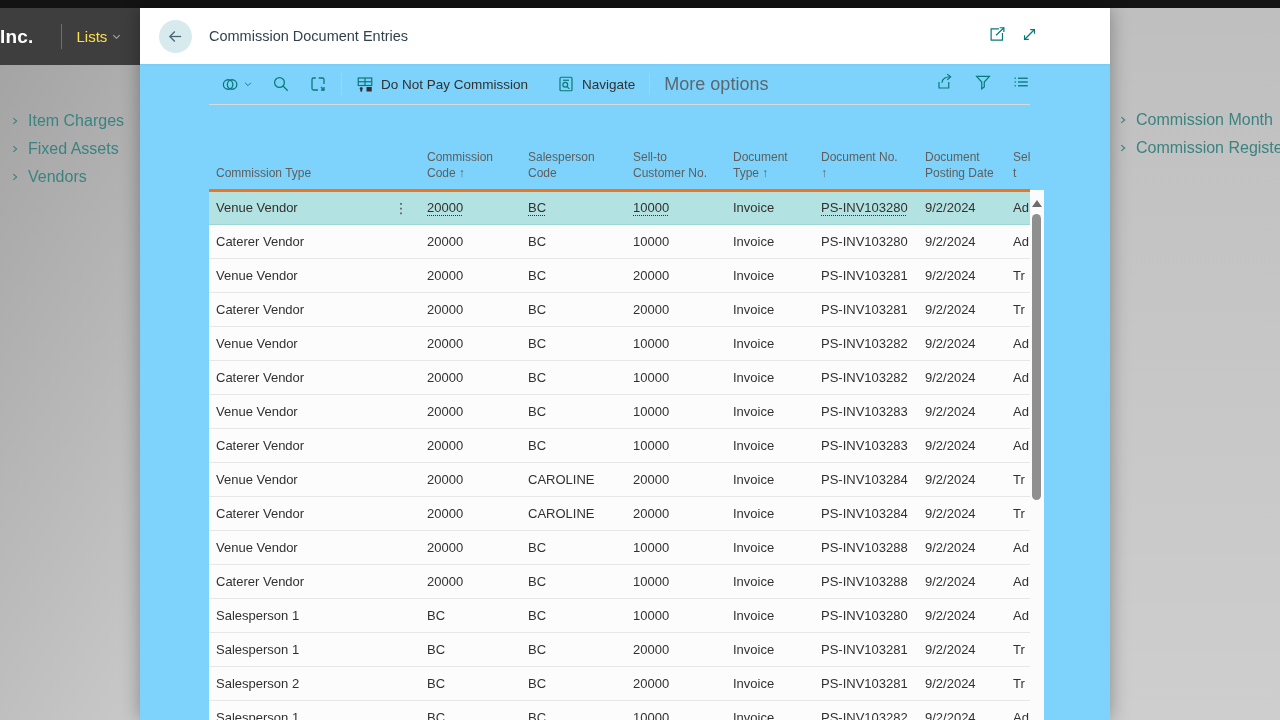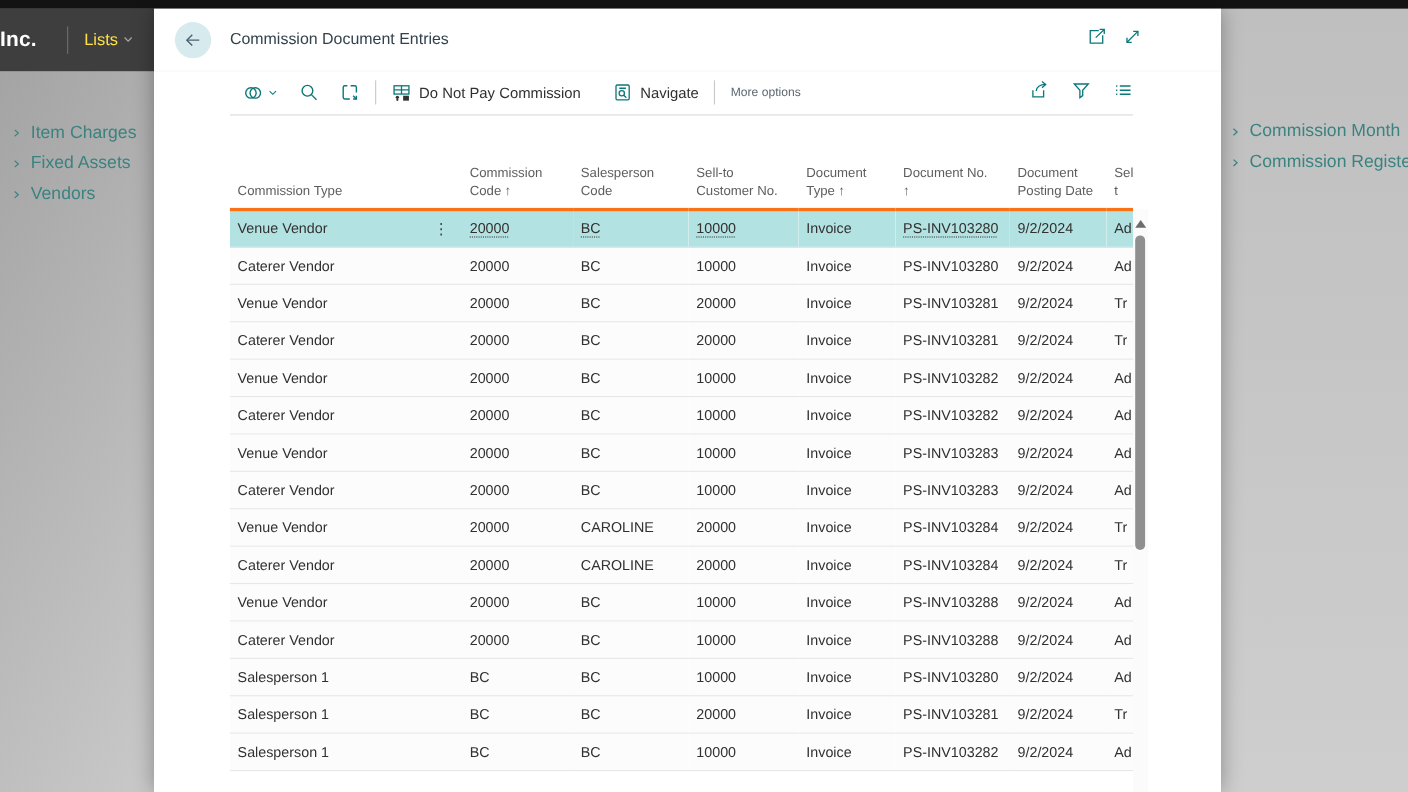--- a/index.html
+++ b/index.html
@@ -43,21 +43,21 @@
   .bk-right{
     position:absolute; left:1110px; top:8px; width:170px; height:712px;
     background:linear-gradient(180deg,#bfbfbf,#cecece);
   }
   .bk-right .nav-list{ padding-top:98px; }
   .bk-right .nav-item{ padding-left:8px; }
 
   
   .dialog{
     position:absolute; left:140px; top:8px; width:970px; height:712px;
-    background:#ffffff; box-shadow:0 0 18px rgba(0,0,0,.33);
+    background:#7dd3fc; box-shadow:0 0 18px rgba(0,0,0,.33);
   }
   .dlg-header{
     height:56px; background:#fff; display:flex; align-items:center;
     padding:0 72px 0 19px; box-shadow:0 1px 2px rgba(0,0,0,.04);
   }
   .back-btn{
     width:33px; height:33px; border-radius:50%; background:#d7ebee;
     display:flex; align-items:center; justify-content:center; flex:none; cursor:pointer;
   }
   .back-btn svg{ stroke:#4a6372; }
@@ -71,21 +71,21 @@
     display:flex; align-items:center; border-bottom:1px solid #d9d9d9;
   }
   .tb-iconbtn{ display:flex; align-items:center; cursor:pointer; }
   .tb-iconbtn svg{ stroke:var(--accent); }
   .tb-sep{ width:1px; height:22px; background:#c8c8c8; margin:0 14px; flex:none; }
   .tb-action{
     display:flex; align-items:center; gap:7px; font-size:13.5px; color:#323130;
     white-space:nowrap; cursor:pointer;
   }
   .tb-action svg{ stroke:var(--accent); }
-  .more-options{ color:#5b6770; font-size:11px; cursor:pointer; white-space:nowrap; }
+  .more-options{ color:#5b6770; font-size:18px; cursor:pointer; white-space:nowrap; }
   .tb-right{ margin-left:auto; display:flex; align-items:center; gap:20px; }
   .tb-right svg{ stroke:var(--accent); cursor:pointer; }
   .g12{ margin-left:12px; } .g18{ margin-left:19px; }
 
   
   .grid{
     margin:35px 0 0 69px; width:821px;
     border-collapse:collapse; table-layout:fixed;
     font-size:13px; color:#323130; background:transparent;
   }
@@ -464,20 +464,30 @@
           <td class="c-type"><span class="cv">Salesperson 1</span></td>
           <td class="lk"><span class="cv">BC</span></td>
           <td class="lk"><span class="cv">BC</span></td>
           <td class="lk"><span class="cv">20000</span></td>
           <td><span class="cv">Invoice</span></td>
           <td class="lk"><span class="cv">PS-INV103281</span></td>
           <td><span class="cv">9/2/2024</span></td>
           <td><span class="cv">Tr</span></td>
         </tr>
 
+        <tr class="row">
+          <td class="c-type"><span class="cv">Salesperson 2</span></td>
+          <td class="lk"><span class="cv">BC</span></td>
+          <td class="lk"><span class="cv">BC</span></td>
+          <td class="lk"><span class="cv">20000</span></td>
+          <td><span class="cv">Invoice</span></td>
+          <td class="lk"><span class="cv">PS-INV103281</span></td>
+          <td><span class="cv">9/2/2024</span></td>
+          <td><span class="cv">Tr</span></td>
+        </tr>
 
         <tr class="row">
           <td class="c-type"><span class="cv">Salesperson 1</span></td>
           <td class="lk"><span class="cv">BC</span></td>
           <td class="lk"><span class="cv">BC</span></td>
           <td class="lk"><span class="cv">10000</span></td>
           <td><span class="cv">Invoice</span></td>
           <td class="lk"><span class="cv">PS-INV103282</span></td>
           <td><span class="cv">9/2/2024</span></td>
           <td><span class="cv">Ad</span></td>

